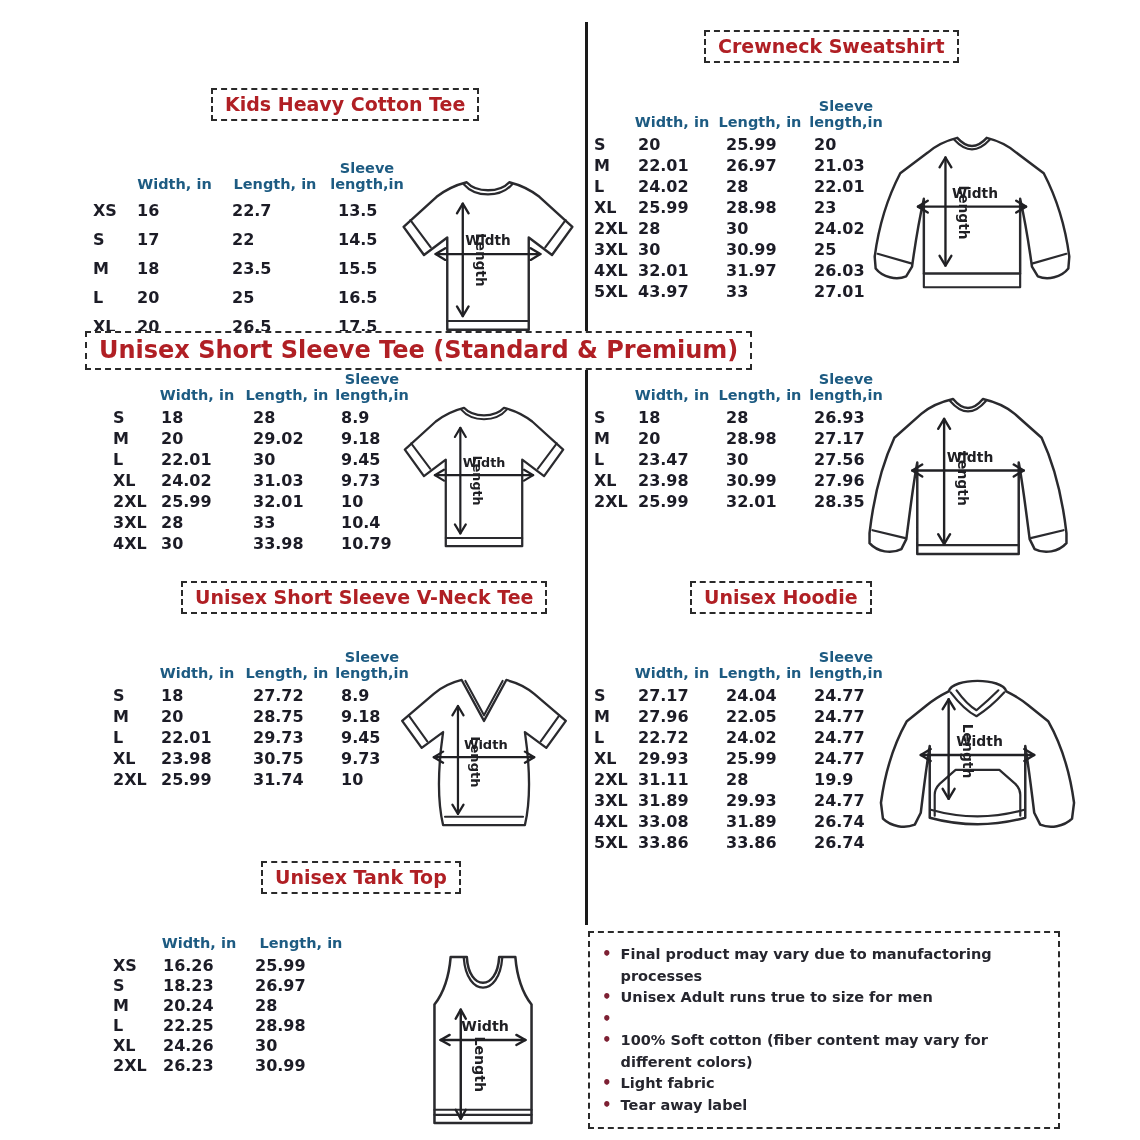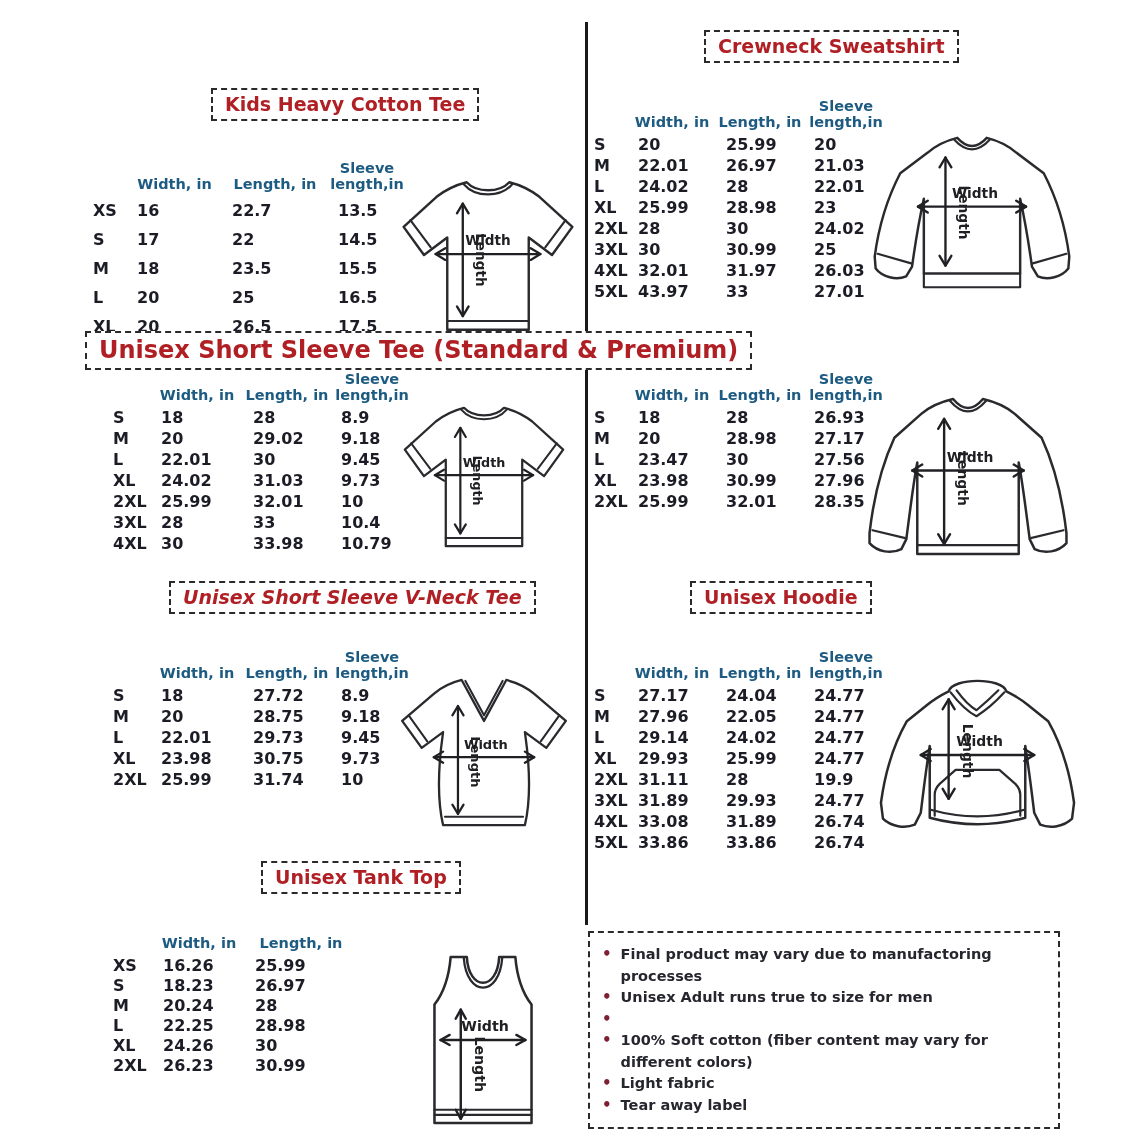--- a/index.html
+++ b/index.html
@@ -299,21 +299,21 @@
       <g>
         <path class="a" d="M86,32 L86,158"></path>
         <path class="a" d="M80,42 L86,32 L92,42"></path>
         <path class="a" d="M80,148 L86,158 L92,148"></path>
         <text class="al" transform="translate(100,92) rotate(90)" text-anchor="middle">Length</text>
       </g>
     </svg>
   </div>
 
   <div class="section" style="left:85px;top:579px;width:500px;height:278px;">
-    <div class="title-box" style="left:84px;top:2px;font-style:italic;">Unisex Short Sleeve V-Neck Tee</div>
+    <div class="title-box" style="left:96px;top:2px;">Unisex Short Sleeve V-Neck Tee</div>
     <div class="size-table" style="left:28px;top:50px;">
         <div class="trow head-row" style="grid-template-columns: 48px 92px 88px 82px; height: 52px;">
           <div class="hcell"></div>
           <div class="hcell">Width, in</div>
           <div class="hcell">Length, in</div>
           <div class="hcell">Sleeve length,in</div>
         </div>
         <div class="trow" style="grid-template-columns: 48px 92px 88px 82px; height: 21px;">
           <div class="vcell">S</div>
           <div class="vcell">18</div>
@@ -382,21 +382,21 @@
           <div class="vcell">24.77</div>
         </div>
         <div class="trow" style="grid-template-columns: 44px 88px 88px 84px; height: 21px;">
           <div class="vcell">M</div>
           <div class="vcell">27.96</div>
           <div class="vcell">22.05</div>
           <div class="vcell">24.77</div>
         </div>
         <div class="trow" style="grid-template-columns: 44px 88px 88px 84px; height: 21px;">
           <div class="vcell">L</div>
-          <div class="vcell">29.14</div>
+          <div class="vcell">22.72</div>
           <div class="vcell">24.02</div>
           <div class="vcell">24.77</div>
         </div>
         <div class="trow" style="grid-template-columns: 44px 88px 88px 84px; height: 21px;">
           <div class="vcell">XL</div>
           <div class="vcell">29.93</div>
           <div class="vcell">25.99</div>
           <div class="vcell">24.77</div>
         </div>
         <div class="trow" style="grid-template-columns: 44px 88px 88px 84px; height: 21px;">

